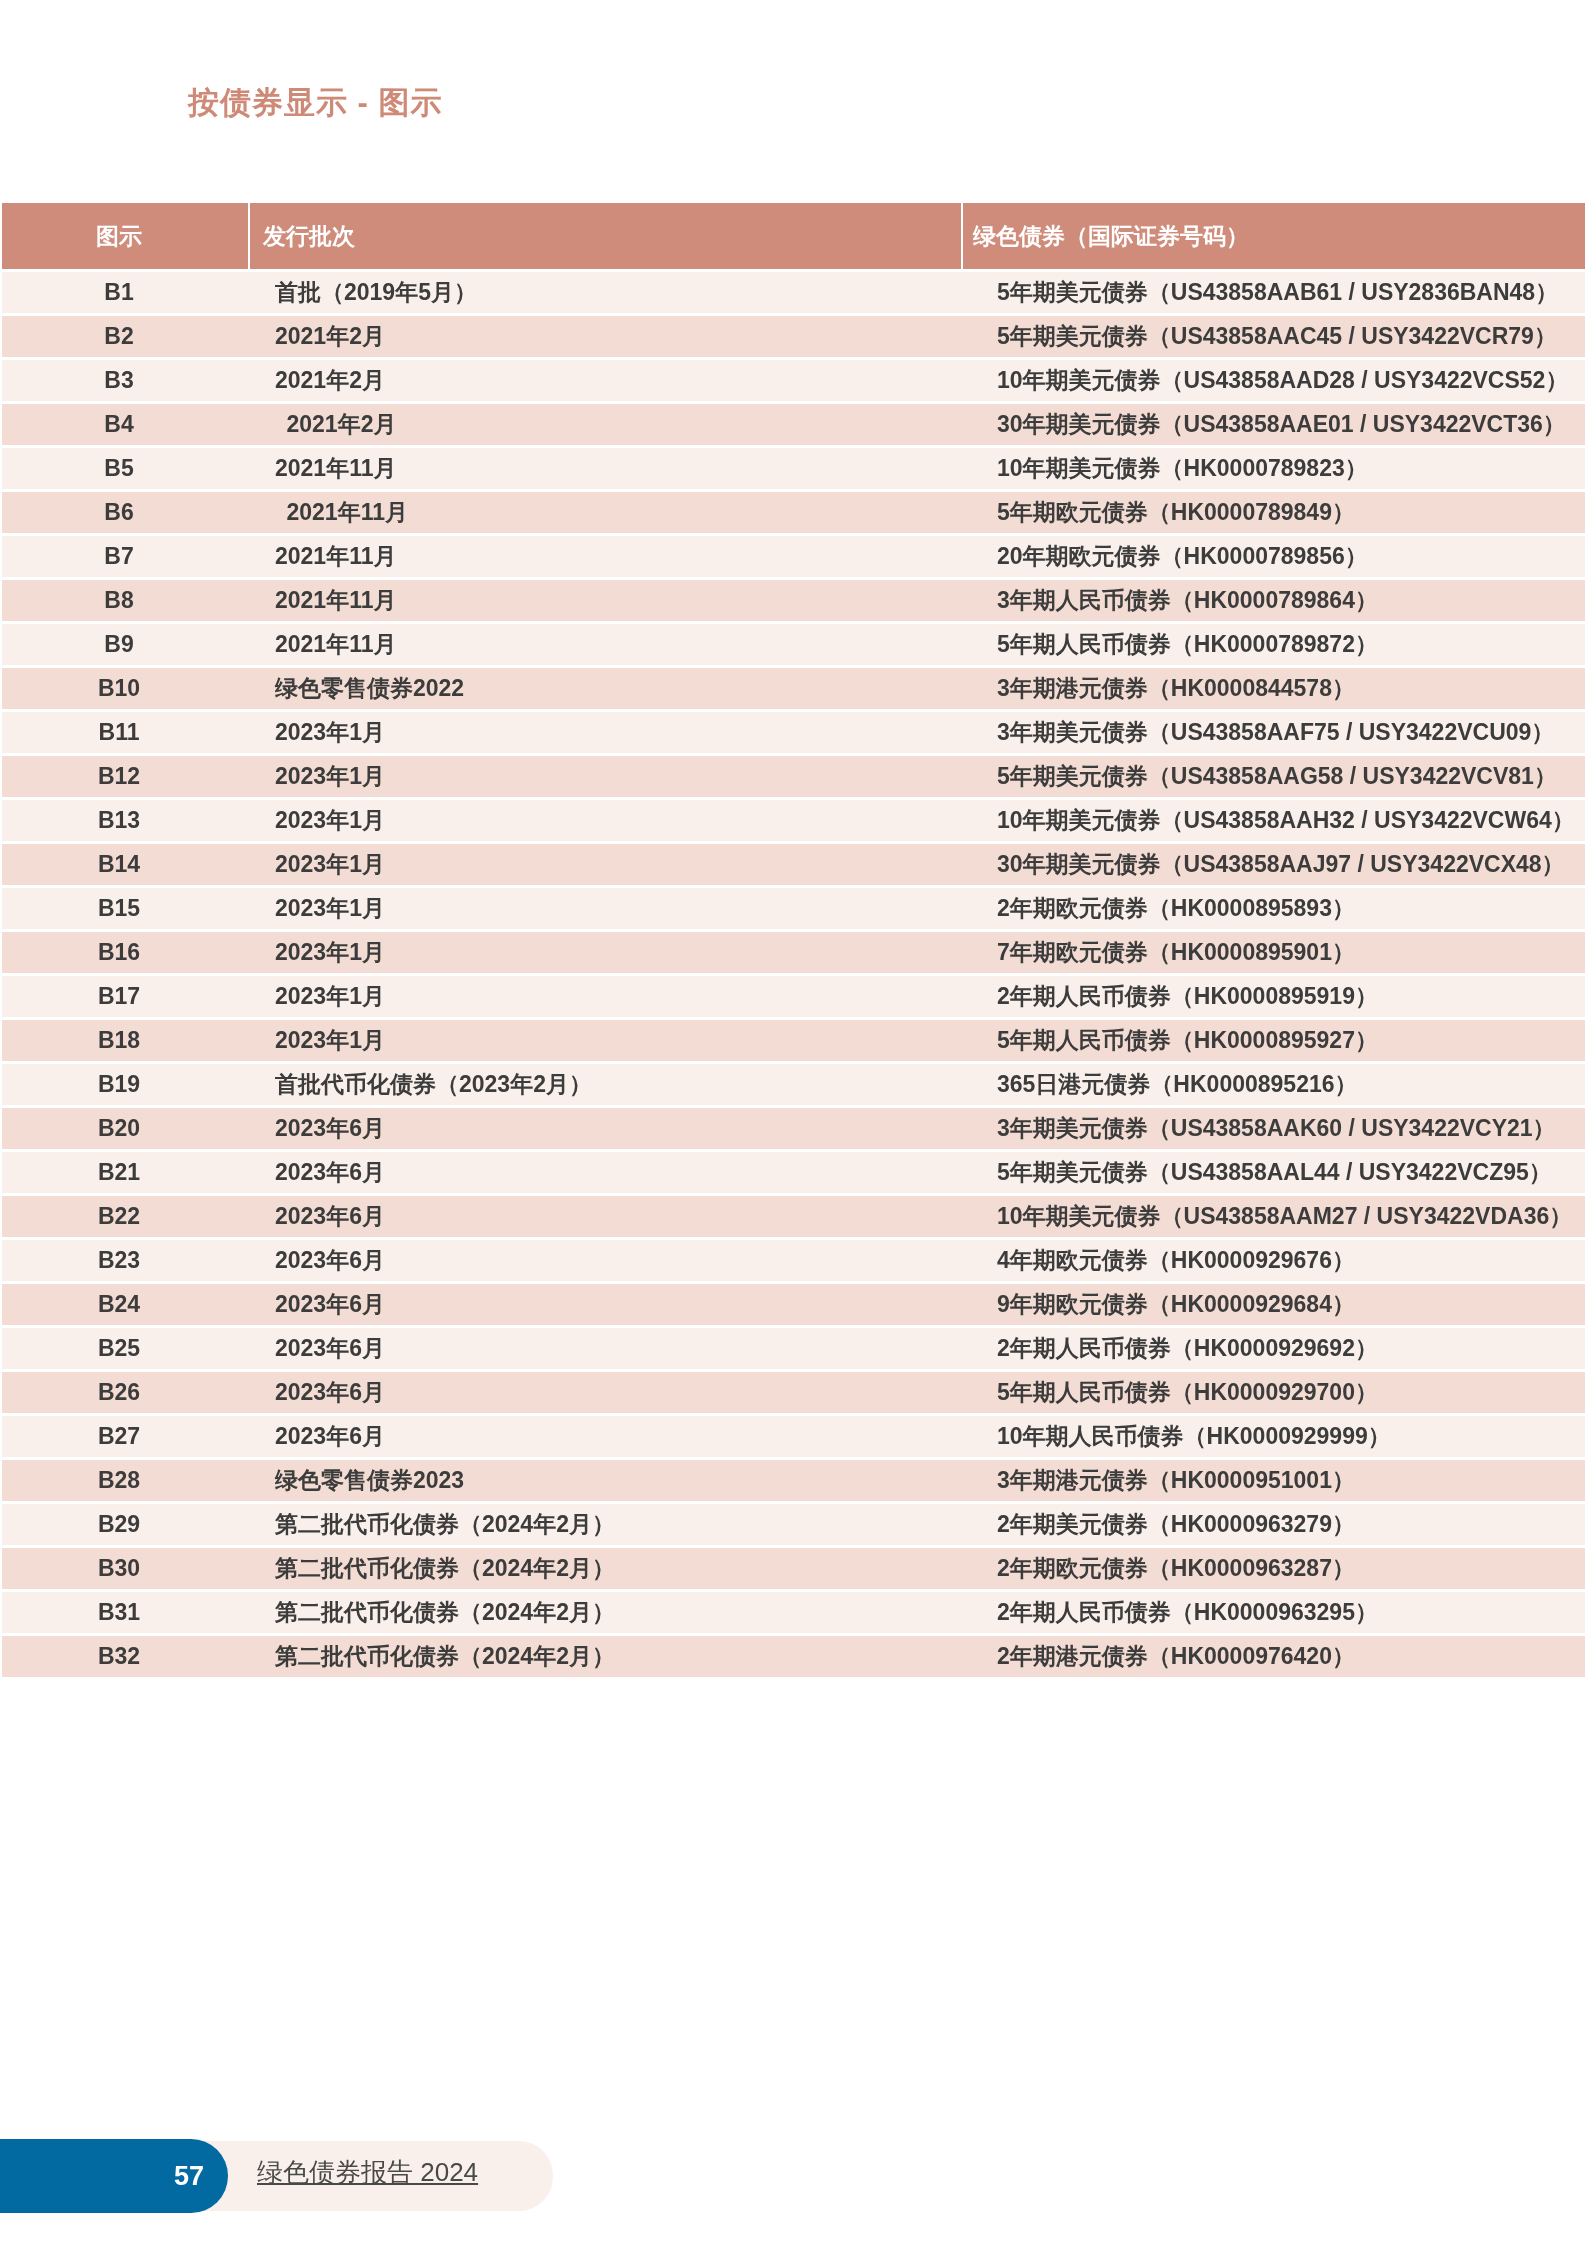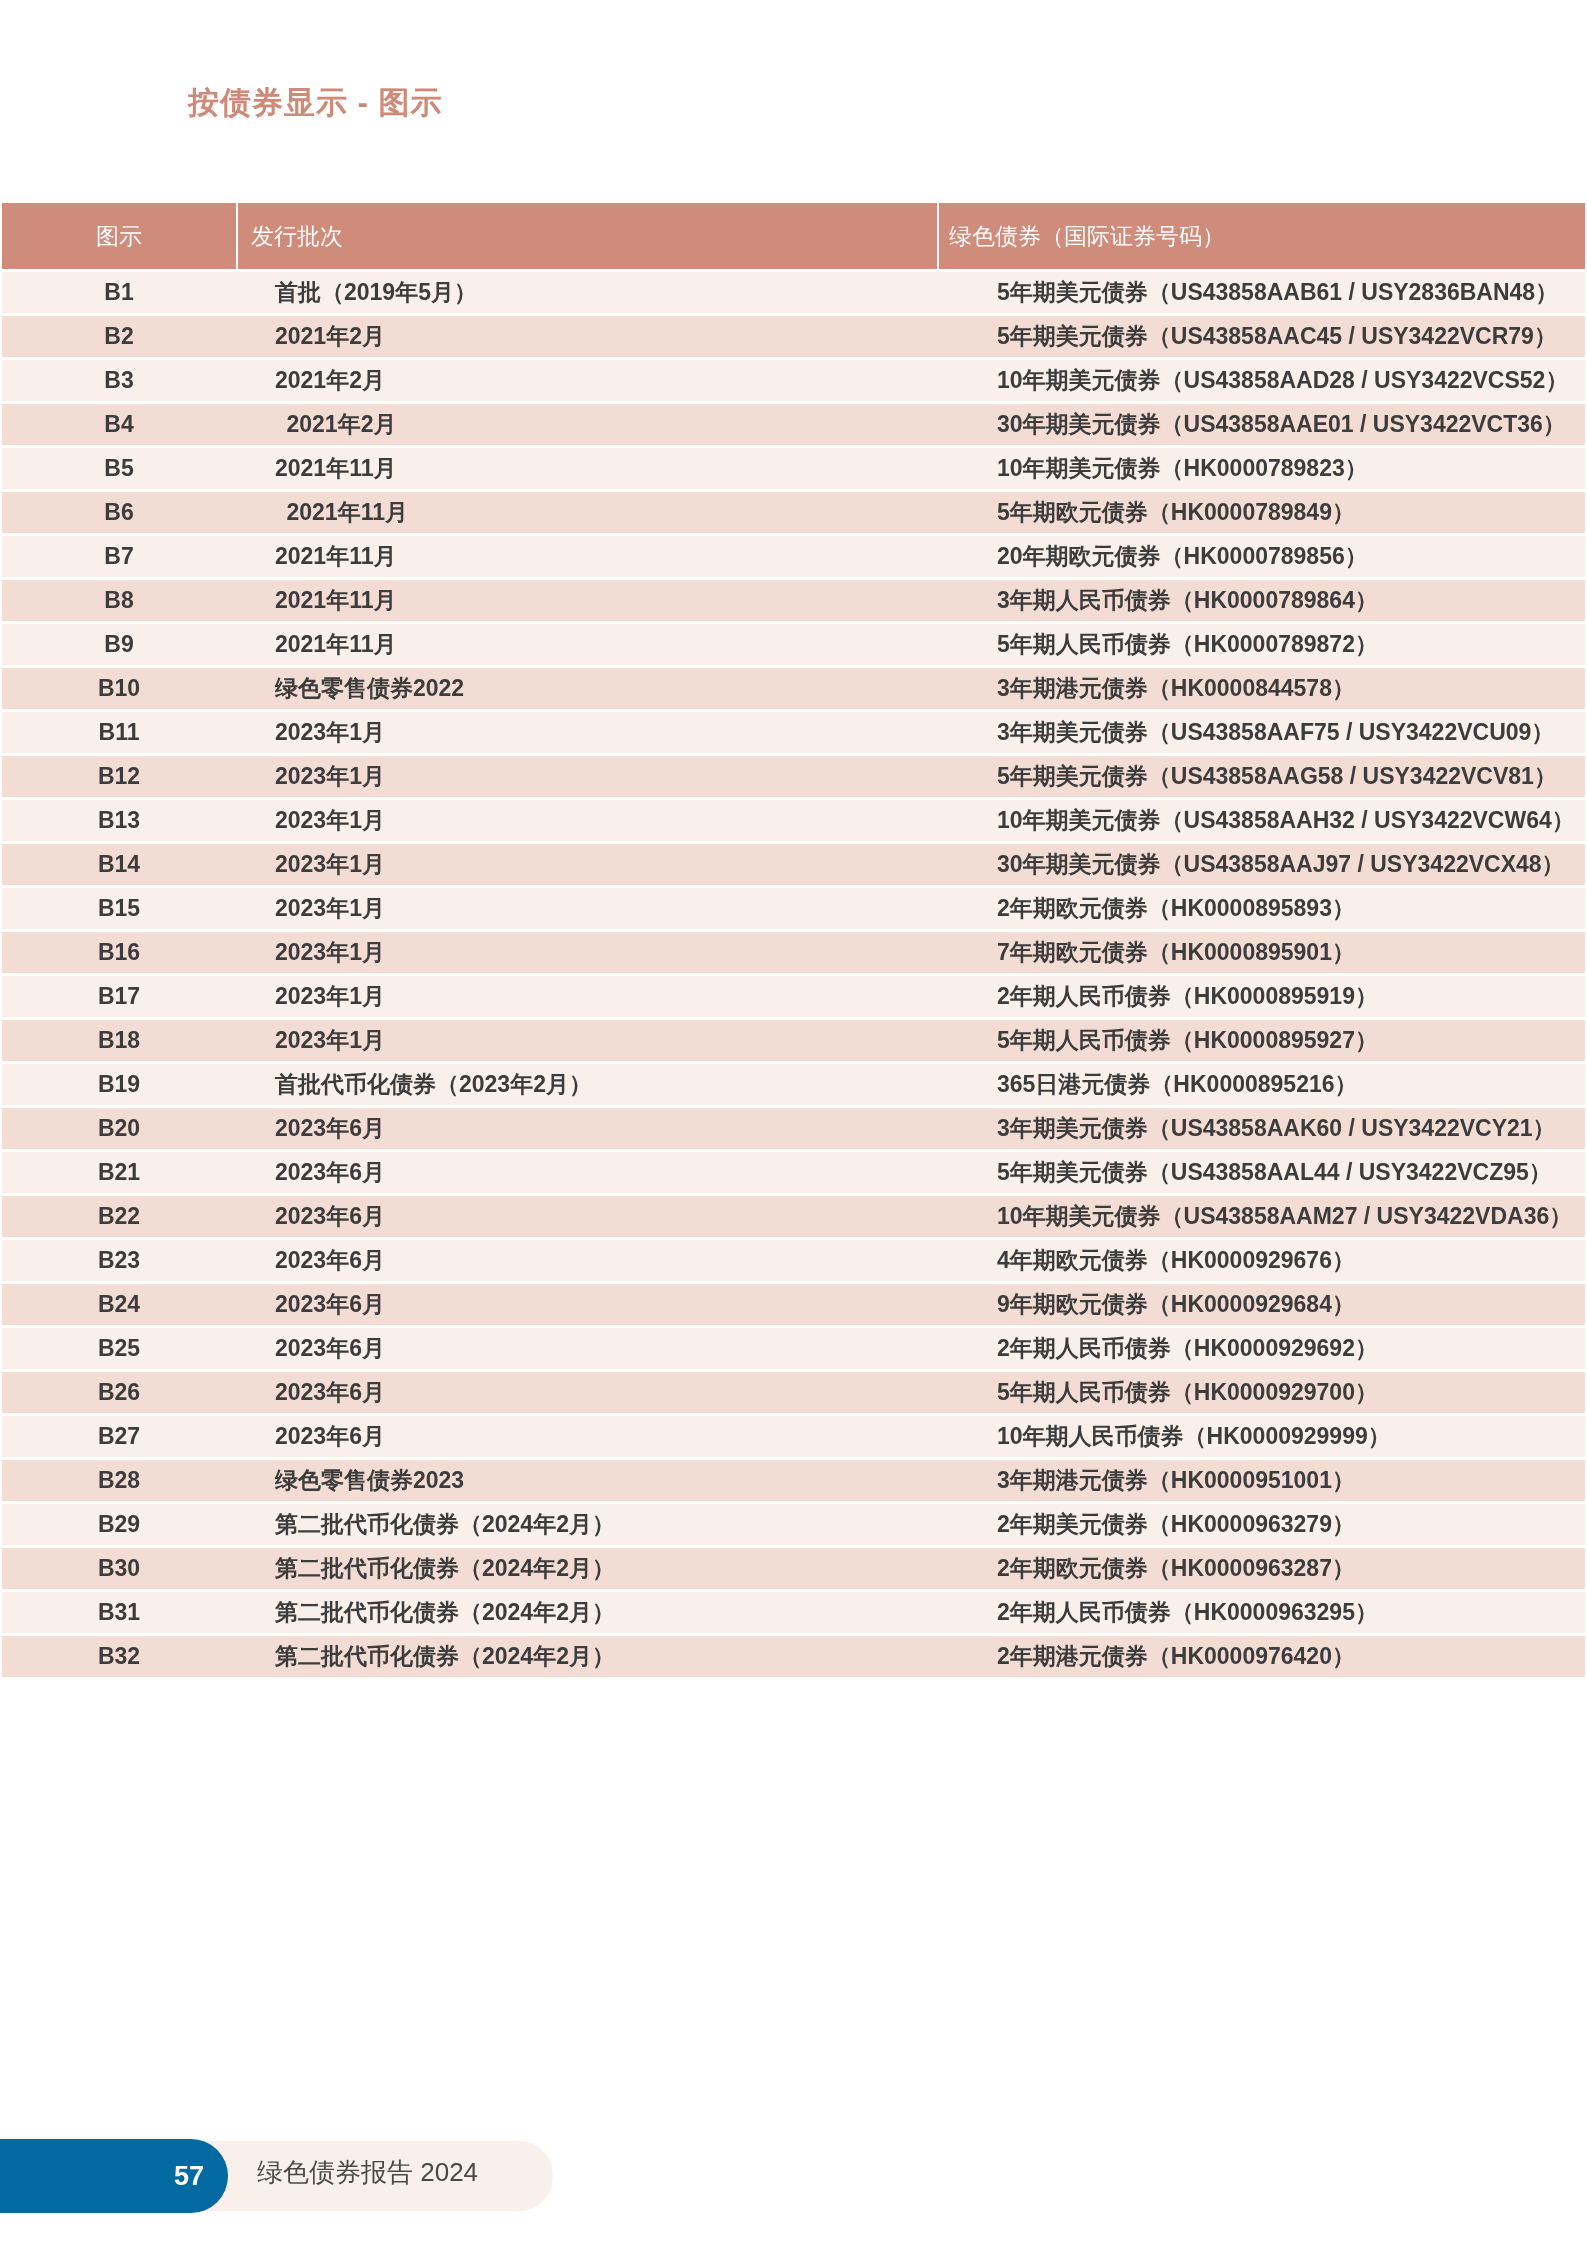--- a/index.html
+++ b/index.html
@@ -11,21 +11,21 @@
   .page-title{
     position:absolute;left:188px;top:82px;
     font-size:31px;font-weight:bold;color:#ce8977;letter-spacing:1px;
   }
   .bond-table{
     position:absolute;left:2px;top:203px;width:1583px;
   }
   .thead{
     display:flex;background:#cf8c7b;color:#ffffff;
     height:69px;border-bottom:3px solid #ffffff;
-    font-weight:normal;font-size:23px;box-sizing:border-box;
+    font-weight:bold;font-size:23px;box-sizing:border-box;gap:12px;
   }
   .thead .c1,.thead .c2,.thead .c3{display:flex;align-items:center;box-sizing:border-box;}
   .c1{width:234px;justify-content:center;text-align:center;}
   .c2{width:701px;padding-left:13px;white-space:pre-wrap;}
   .c3{flex:1;padding-left:10px;}
   .thead .c2,.thead .c3{border-left:2px solid #ffffff;}
   .trow{
     display:flex;height:44px;border-bottom:3px solid #ffffff;
     font-weight:bold;font-size:23px;color:#3c3c3c;box-sizing:border-box;gap:24px;
   }
@@ -41,21 +41,21 @@
   .footer-pill{
     position:absolute;left:0;top:2139px;width:228px;height:74px;
     background:#0369a1;border-radius:0 37px 37px 0;
     display:flex;align-items:center;justify-content:flex-end;
     padding-right:24px;box-sizing:border-box;
     color:#ffffff;font-weight:bold;font-size:27px;
   }
   .footer-title{
     position:absolute;left:257px;top:2141px;height:62px;
     display:flex;align-items:center;
-    color:#4a4a45;font-size:26px;
+    color:#4a4a45;font-size:26px;text-decoration:underline;
   }
 </style>
 </head>
 <body>
 
 <div class="page-title">按债券显示 - 图示</div>
 
 <div class="bond-table">
   <div class="thead">
     <div class="c1">图示</div>

